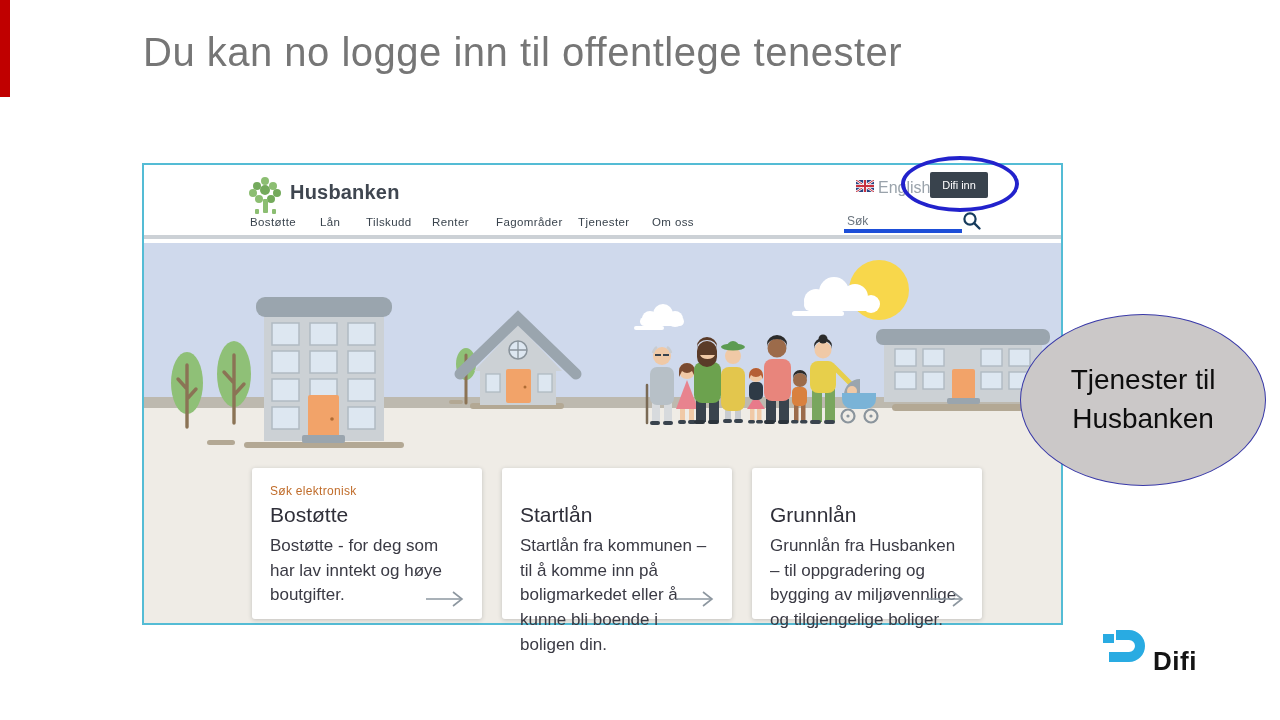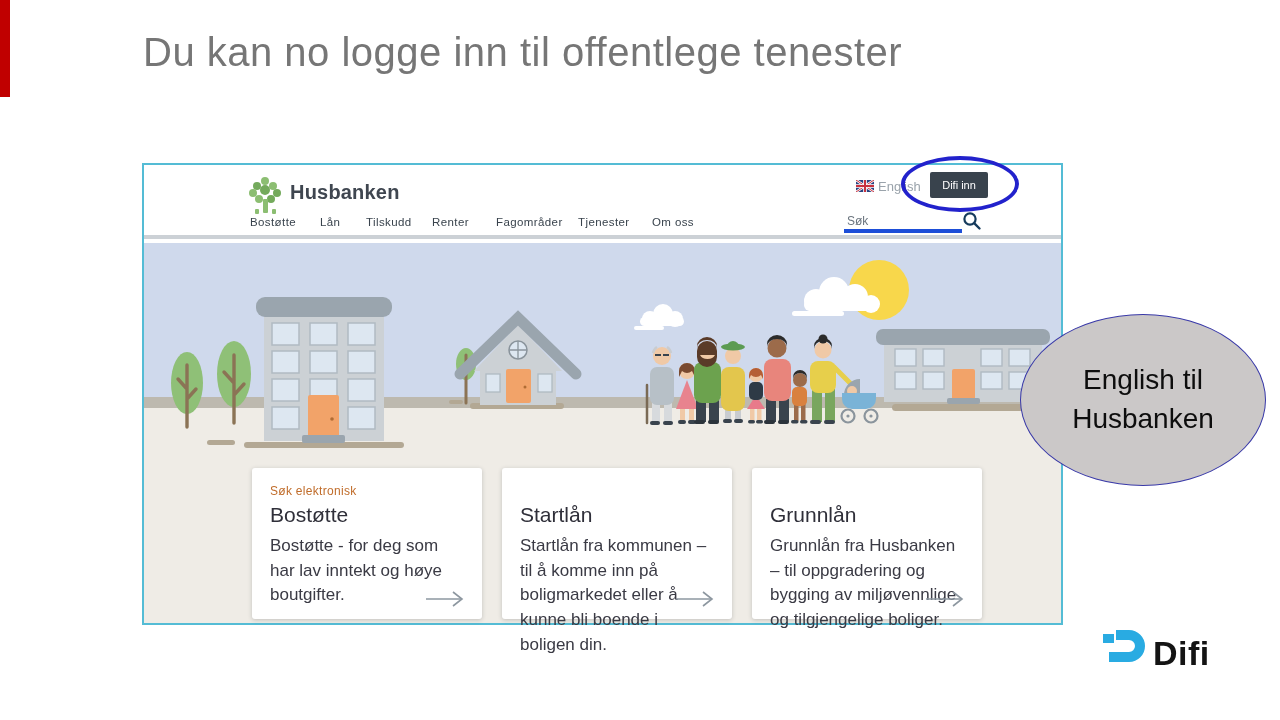--- a/index.html
+++ b/index.html
@@ -24,21 +24,21 @@
   .logo-icon { position:absolute; left:0; top:2px; }
   .logo-text { position:absolute; left:42px; top:8px; font-size:20px; font-weight:700; color:#3f4650; letter-spacing:0.2px; }
   .nav-item { position:absolute; top:51px; font-size:11.5px; color:#39434d; letter-spacing:0.4px; cursor:pointer; }
   .nav-bostotte { left:106px; } .nav-lan { left:176px; } .nav-tilskudd { left:222px; }
   .nav-renter { left:288px; } .nav-fagomrader { left:352px;text-align:center; } .nav-tjenester { left:434px; }
   .nav-omoss { left:508px; }
   .search-box { position:absolute; left:700px; top:44px; width:118px; height:24px; border-bottom:4px solid #1d4ed8; }
   .search-text { position:absolute; left:3px; top:5px; font-size:12px; color:#6a747e; }
   .search-icon { position:absolute; left:818px; top:46px; }
   .flag { position:absolute; left:712px; top:15px; }
-  .english-label { position:absolute; left:734px; top:14px; font-size:13px; color:#9aa3ab; }
+  .english-label { position:absolute; left:734px; top:14px; font-size:16px; color:#9aa3ab; }
   .login-btn {
     position:absolute; left:786px; top:7px; width:58px; height:26px;
     background:#39434d; color:#ffffff; font-size:11px; border:none; border-radius:2px;
     text-align:center; line-height:26px; cursor:pointer;
   }
   .hero { position:absolute; left:0; top:78px; width:917px; height:380px; }
   
   .card {
     position:absolute; top:303px; width:230px; height:151px; background:#ffffff;
     border-radius:3px; box-shadow:0 1px 4px rgba(60,64,67,0.25); z-index:3; cursor:pointer;
@@ -54,21 +54,21 @@
     border:4.5px solid #2222cc; border-radius:50%; z-index:6; background:transparent;
   }
   .callout {
     position:absolute; left:1020px; top:314px; width:246px; height:172px;
     background:#cbc8c8; border:1.6px solid #3939a8; border-radius:50%; z-index:5;
     display:flex; flex-direction:column; align-items:center; justify-content:center;
   }
   .callout-line { font-size:28px; color:#0d0d0d; line-height:1.38; }
   
   .difi { position:absolute; left:1103px; top:628px; width:120px; height:40px; }
-  .difi-text { position:absolute; left:50px; top:6px; font-size:34px; font-weight:700; color:#141414; letter-spacing:0.5px; }
+  .difi-text { position:absolute; left:50px; top:18px; font-size:26px; font-weight:700; color:#141414; letter-spacing:0.5px; }
 </style>
 </head>
 <body>
 
 <div class="red-bar"></div>
 <h1 class="slide-title">Du kan no logge inn til offentlege tenester</h1>
 
 <div class="site-frame">
 
   <div class="site-header">
@@ -333,21 +333,21 @@
     <svg class="card-arrow" width="42" height="16" viewBox="0 0 42 16">
       <line x1="2" y1="8" x2="37" y2="8" stroke="#8d97a0" stroke-width="1.6"></line>
       <polyline points="29,1 38,8 29,15" fill="none" stroke="#8d97a0" stroke-width="1.6"></polyline>
     </svg>
   </div>
 </div>
 
 <div class="login-circle"></div>
 
 <div class="callout">
-  <span class="callout-line">English til</span>
+  <span class="callout-line">Tjenester til</span>
   <span class="callout-line">Husbanken</span>
 </div>
 
 <div class="difi">
   <svg width="44" height="38" viewBox="0 0 44 38">
     <path d="M13,2 h13 a16,16 0 0 1 0,32 h-9 v-10 h9 a6,6 0 0 0 0,-12 h-13 z" fill="#29abe2"></path>
     <rect x="0" y="6" width="11" height="9" fill="#29abe2"></rect>
     <rect x="6" y="24" width="11" height="10" fill="#29abe2"></rect>
   </svg>
   <span class="difi-text">Difi</span>

